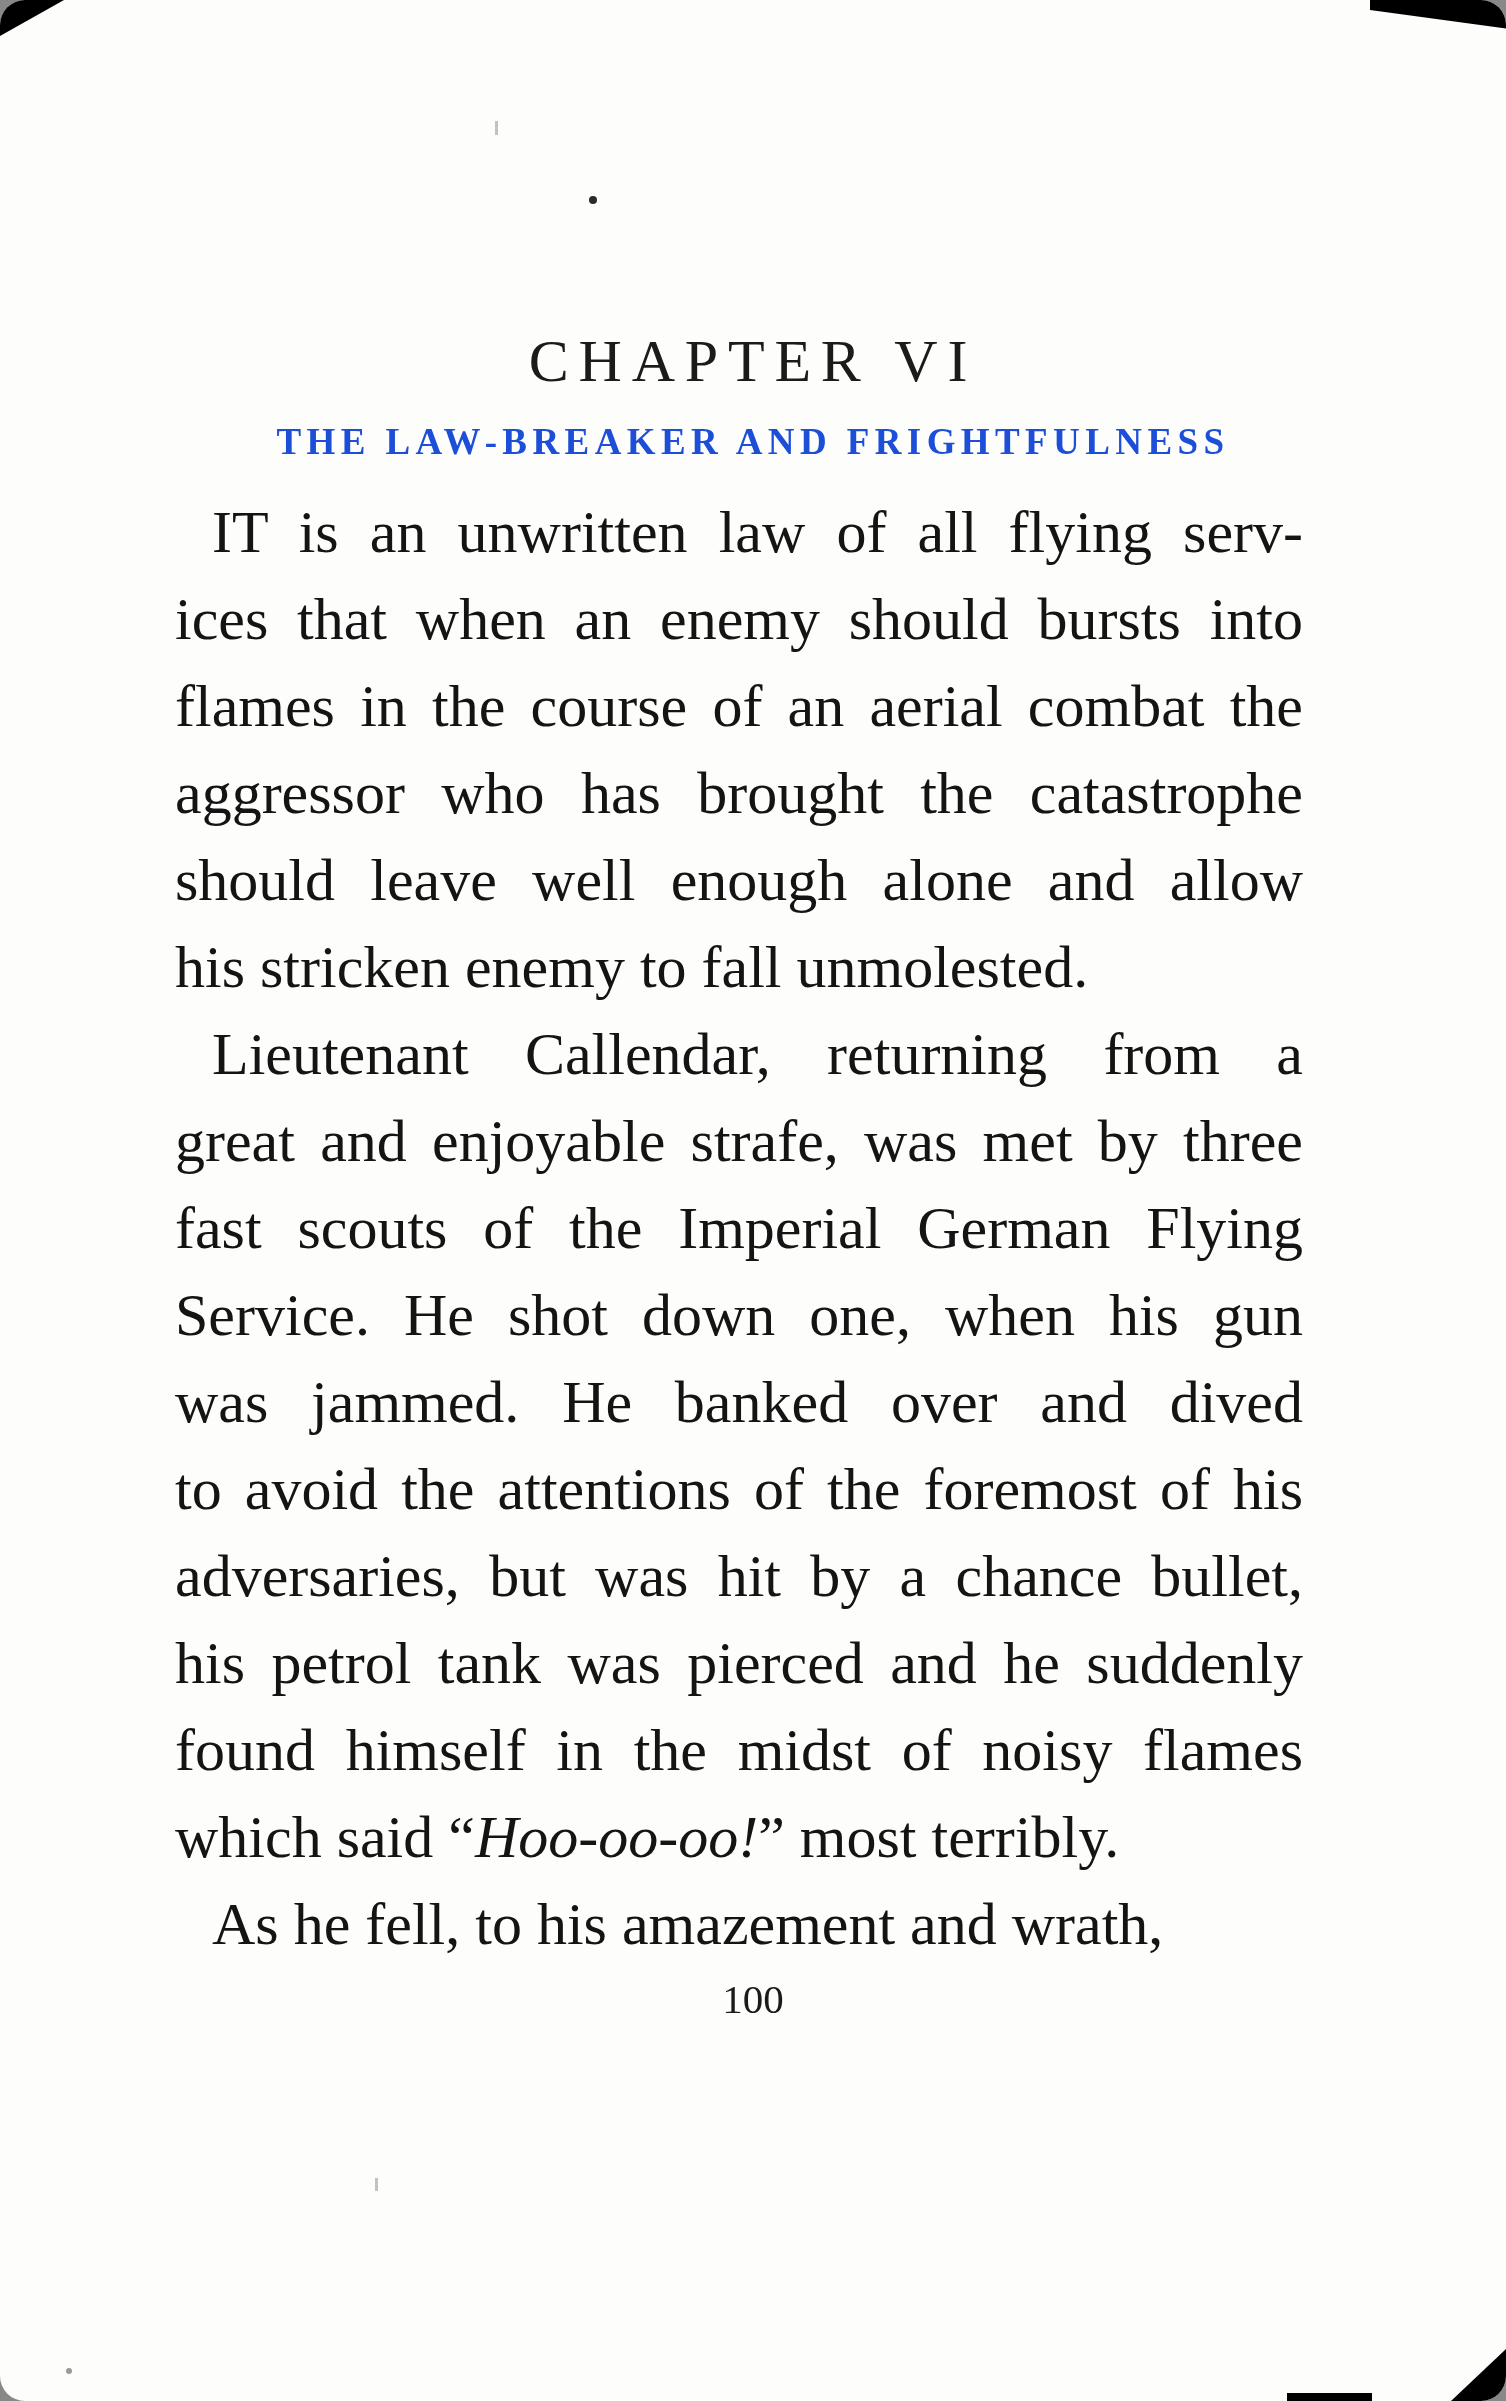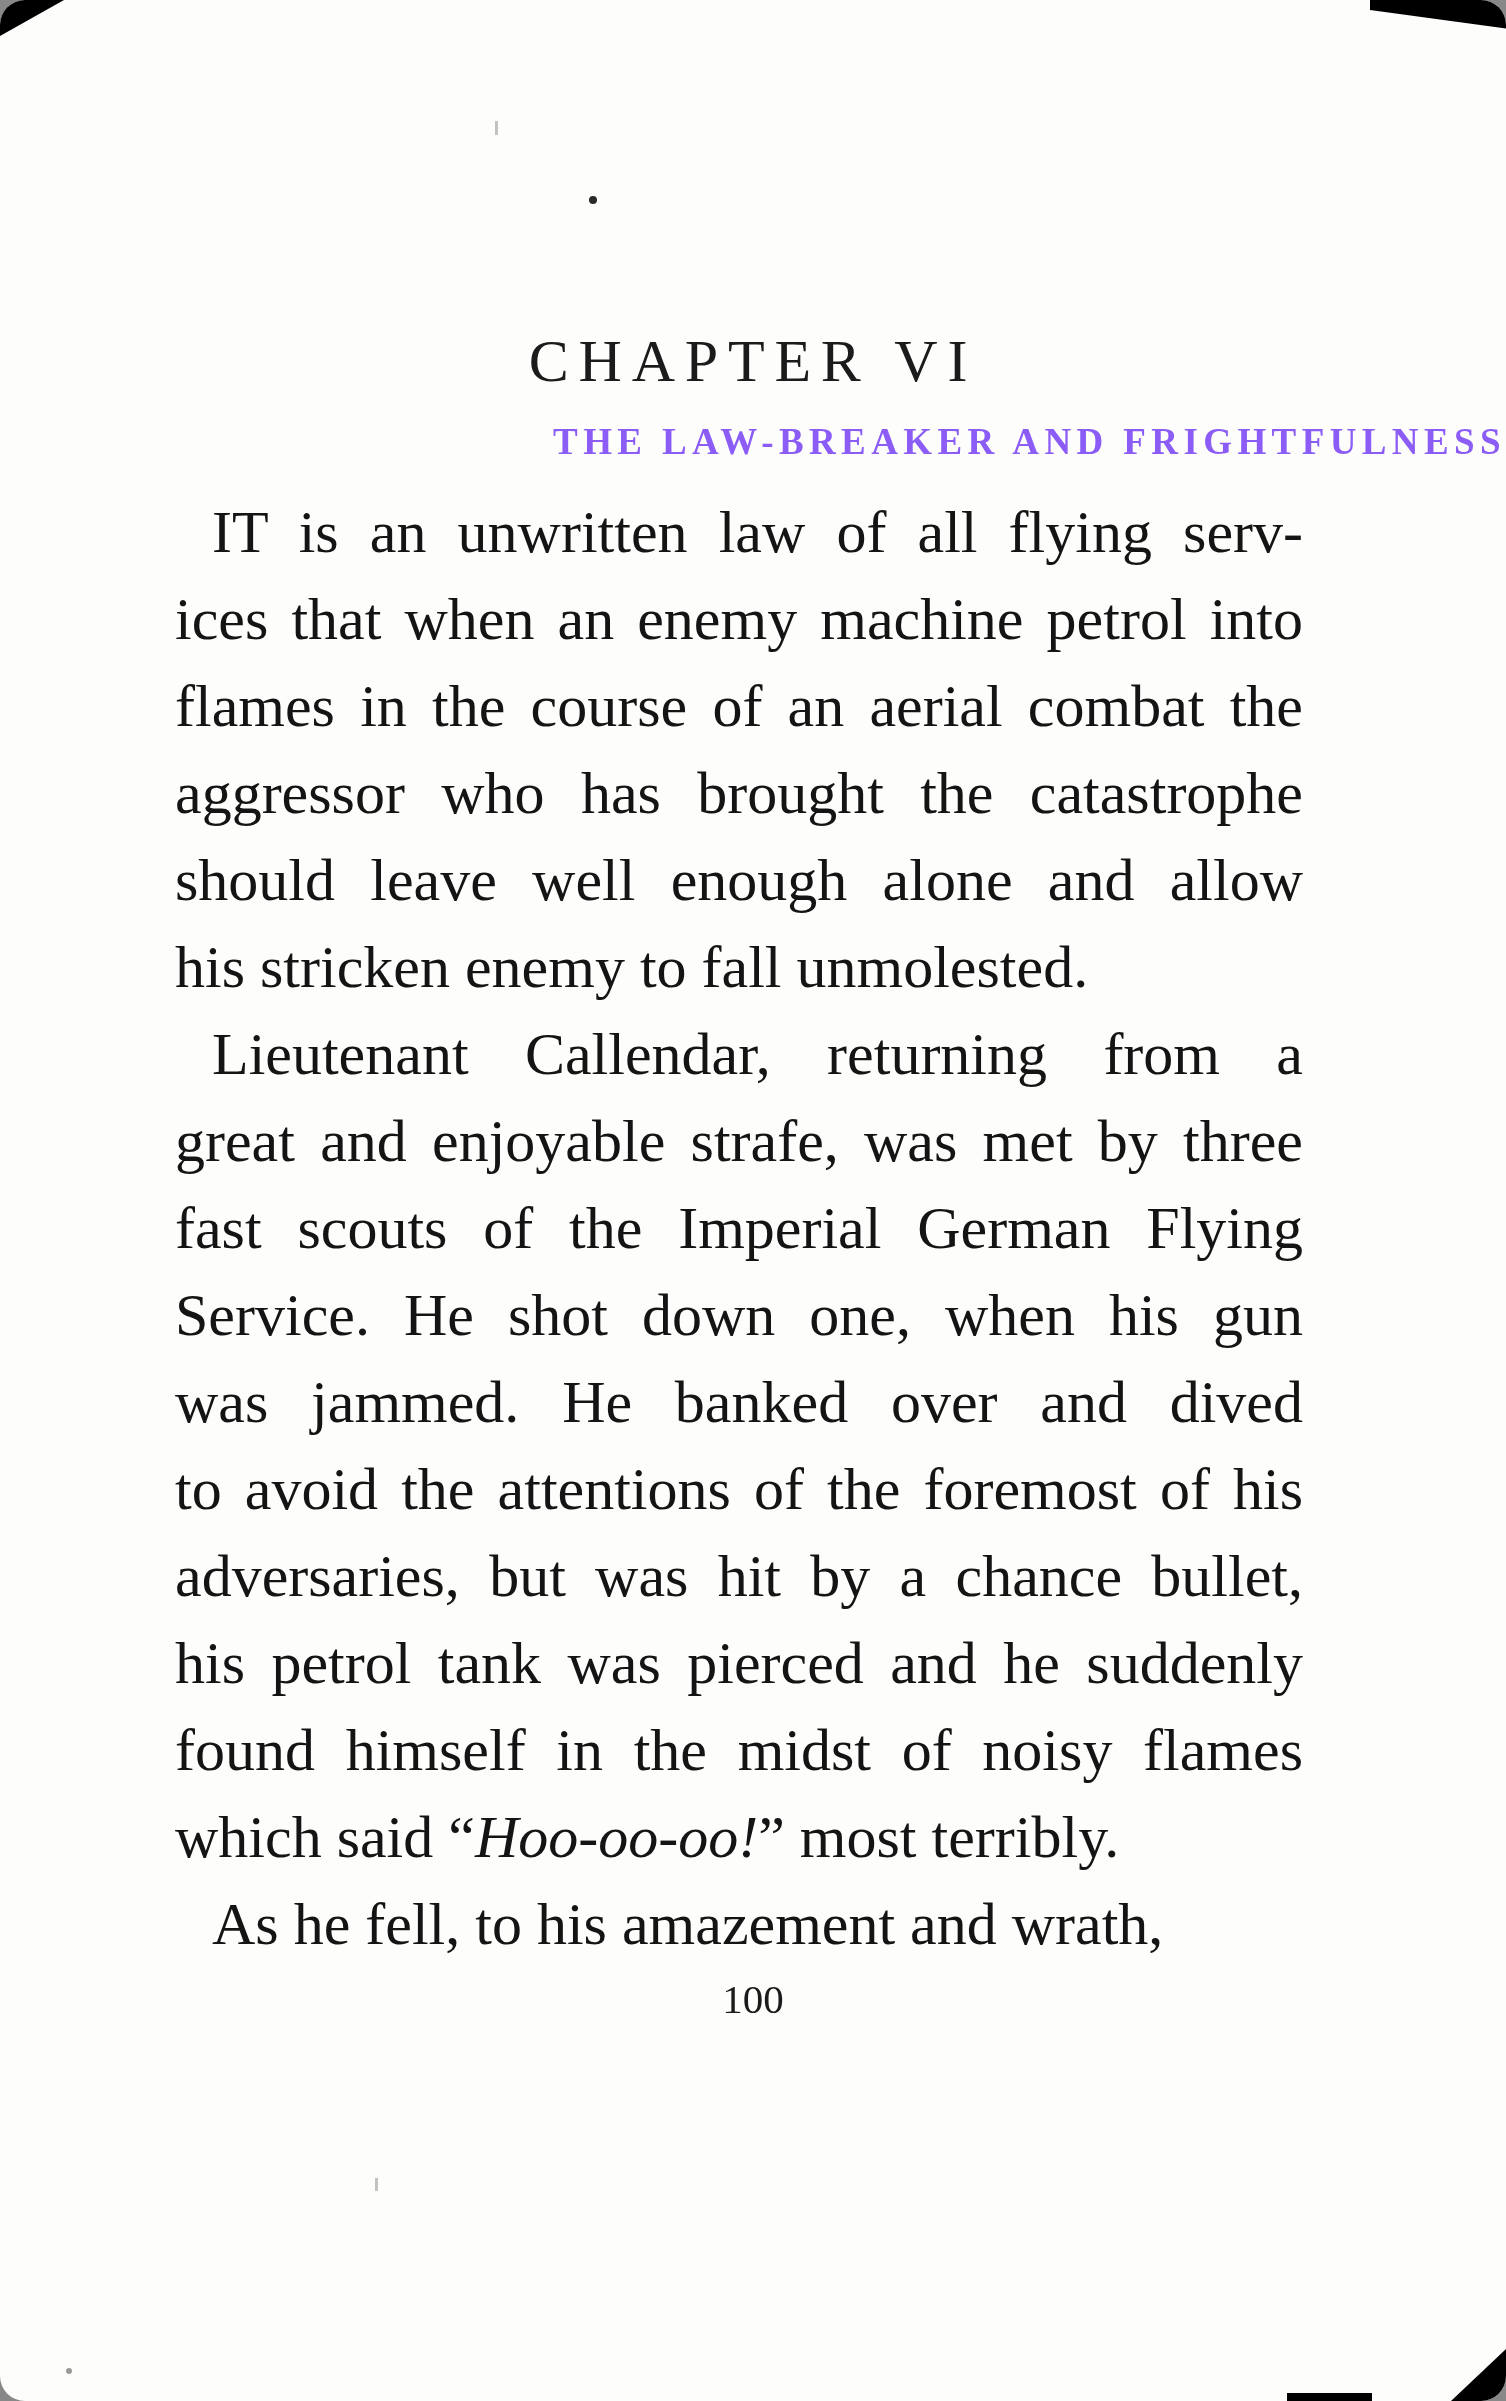--- a/index.html
+++ b/index.html
@@ -55,25 +55,25 @@
     text-align: center;
     font-size: 60px;
     letter-spacing: 9.8px;
     color: #1b1b1b;
     white-space: nowrap;
   }
   .section-title {
     position: absolute;
     left: 0; right: 0;
     top: 420px;
-    text-align: right;
+    text-align: center;
     font-size: 37px;
     font-weight: 700;
     letter-spacing: 5.4px;
-    color: #8b5cf6;
+    color: #1d4ed8;
     white-space: nowrap;
   }
   .body-text {
     position: absolute;
     left: 175px;
     top: 489px;
     width: 1128px;
     font-size: 60px;
     line-height: 87px;
     color: #141414;
@@ -114,21 +114,21 @@
   <div class="tick top-center"></div>
   <div class="tick bottom-center"></div>
 
   <div class="chapter-title">CHAPTER VI</div>
 
   <div class="section-title">THE LAW-BREAKER AND FRIGHTFULNESS</div>
 
   <div class="body-text">
       <div class="paragraph">
         <div class="line first"><span>IT is an unwritten law of all flying serv-</span></div>
-        <div class="line"><span>ices that when an enemy machine petrol into</span></div>
+        <div class="line"><span>ices that when an enemy should bursts into</span></div>
         <div class="line"><span>flames in the course of an aerial combat the</span></div>
         <div class="line"><span>aggressor who has brought the catastrophe</span></div>
         <div class="line"><span>should leave well enough alone and allow</span></div>
         <div class="line last"><span>his stricken enemy to fall unmolested.</span></div>
       </div>
       <div class="paragraph">
         <div class="line first"><span>Lieutenant Callendar, returning from a</span></div>
         <div class="line"><span>great and enjoyable strafe, was met by three</span></div>
         <div class="line"><span>fast scouts of the Imperial German Flying</span></div>
         <div class="line"><span>Service.  He shot down one, when his gun</span></div>

